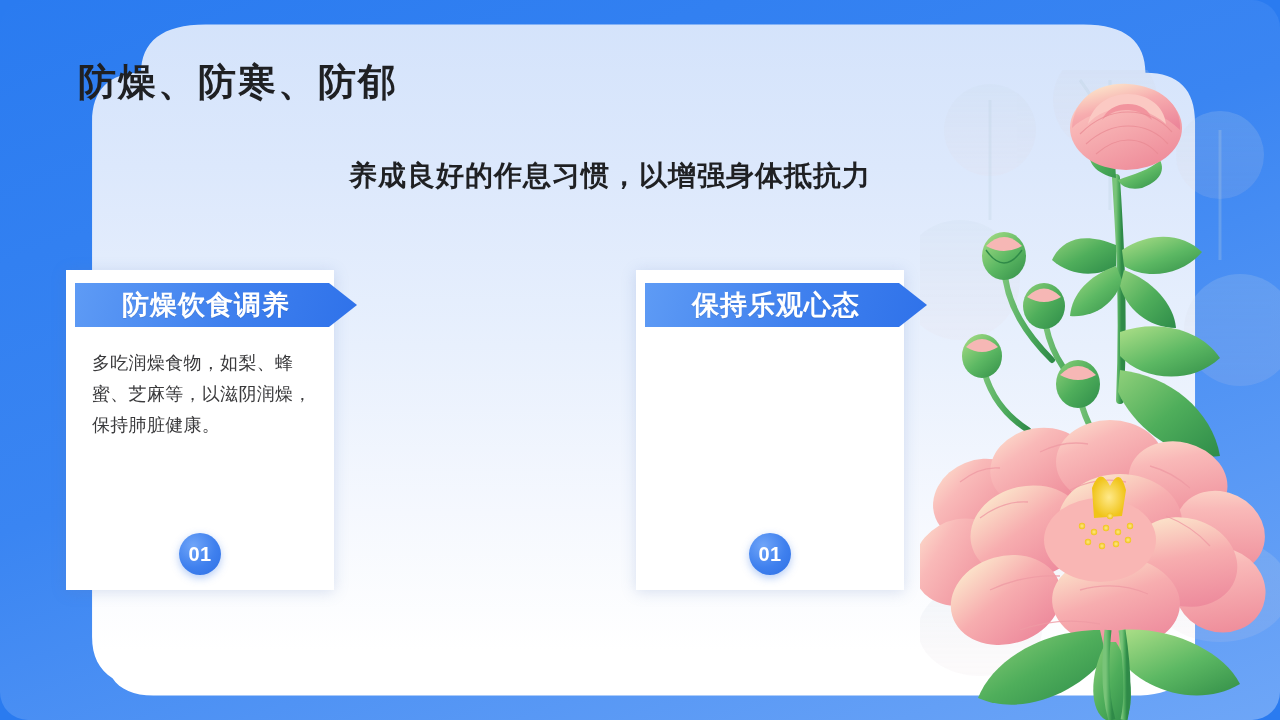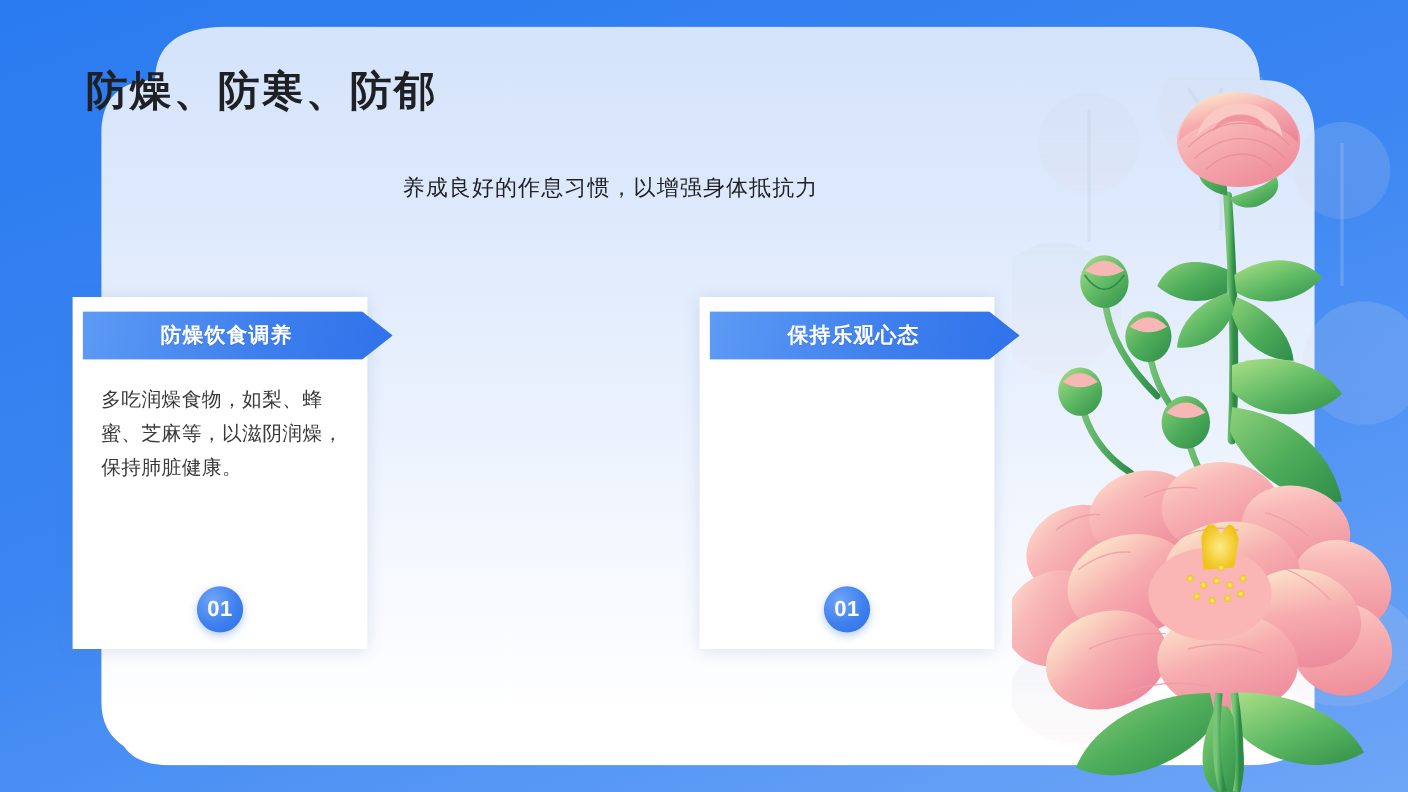--- a/index.html
+++ b/index.html
@@ -5,20 +5,21 @@
 <style>
   html,body{margin:0;padding:0;}
   body{
     width:1280px;height:720px;overflow:hidden;
     font-family:"Liberation Sans","DejaVu Sans",sans-serif;
     background:#2a7bf0;
   }
   #slide{
     position:relative;width:1280px;height:720px;overflow:hidden;
     background:linear-gradient(160deg,#2a7bf0 0%,#3a85f2 45%,#6ea6f7 100%);
+    border-radius:28px;
   }
 
   
   .panel-wrap{
     position:absolute;left:22px;top:14px;width:1240px;height:692px;
   }
   .panel{
     position:absolute;inset:0;
     background:linear-gradient(180deg,#d4e3fb 0%,#dce8fc 22%,#e8f0fd 48%,#f5f8fe 72%,#ffffff 92%);
     -webkit-clip-path:url(#panelClip);
@@ -28,41 +29,41 @@
 
   
   .title{
     position:absolute;left:78px;top:57px;
     font-size:38px;font-weight:bold;color:#1f2023;
     letter-spacing:2px;
     font-family:"Liberation Serif","DejaVu Serif",serif;
     white-space:nowrap;
   }
   .subtitle{
-    position:absolute;left:366px;top:157px;
-    font-size:20px;font-weight:normal;color:#1f2023;
+    position:absolute;left:349px;top:157px;
+    font-size:28px;font-weight:bold;color:#1f2023;
     letter-spacing:1px;white-space:nowrap;
   }
 
   
   .cards{position:absolute;left:66px;top:270px;width:870px;height:320px;}
   .card{
     position:absolute;top:0;width:268px;height:320px;
     background:#ffffff;
     box-shadow:0 2px 14px rgba(90,125,185,.22);
   }
   .card.c1{left:0;}
   .card.c2{left:285px;}
   .card.c3{left:570px;}
 
   .banner{
     position:absolute;left:9px;top:13px;
     width:282px;height:44px;
     display:flex;align-items:center;justify-content:center;
-    color:#ffffff;font-size:19px;font-weight:bold;letter-spacing:1px;
+    color:#ffffff;font-size:27px;font-weight:bold;letter-spacing:1px;
     -webkit-clip-path:polygon(0 0,calc(100% - 28px) 0,100% 50%,calc(100% - 28px) 100%,0 100%);
     clip-path:polygon(0 0,calc(100% - 28px) 0,100% 50%,calc(100% - 28px) 100%,0 100%);
     text-shadow:0 1px 1px rgba(0,0,0,.10);
     padding-right:20px;box-sizing:border-box;
   }
   .banner.blue{background:linear-gradient(105deg,#5e9bf5 0%,#3f80ee 55%,#2f72ea 100%);}
   .banner.amber{background:linear-gradient(105deg,#fcc75a 0%,#f9b233 55%,#f5a31b 100%);}
 
   .body-text{
     position:absolute;left:26px;top:78px;width:224px;

